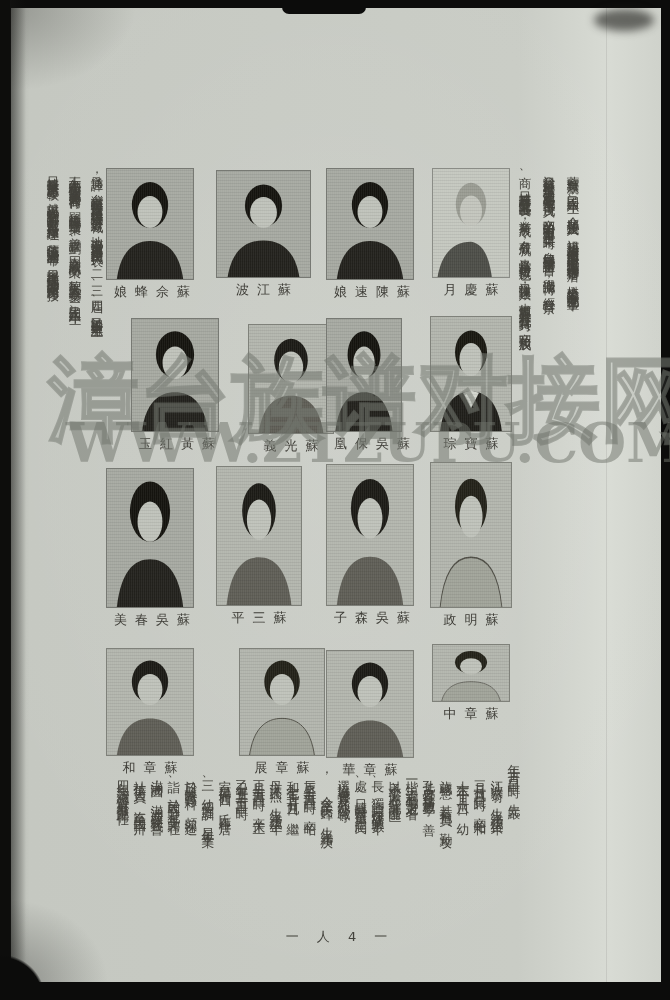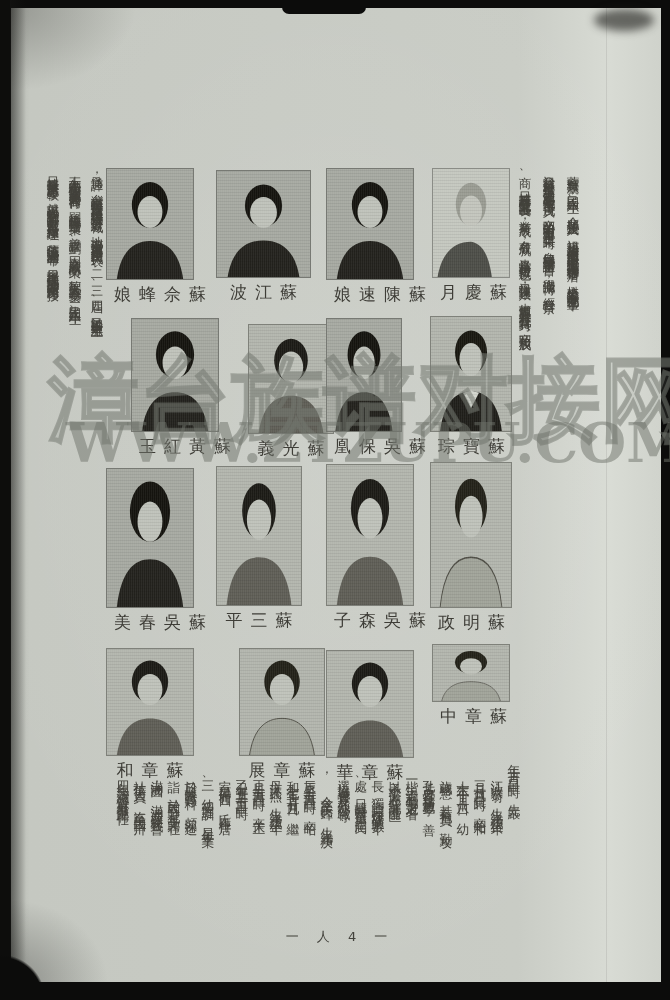--- a/index.html
+++ b/index.html
@@ -36,21 +36,21 @@
   .bcol:first-child{margin-top:-16px;}
 
   
   .cell{position:absolute;z-index:1;}
   .ph{position:relative;width:100%;overflow:hidden;background:#b2b5ad;
       border:1px solid rgba(32,32,28,.35);box-sizing:border-box;}
   .ph::after{content:"";position:absolute;inset:0;pointer-events:none;
       background:repeating-linear-gradient(0deg,rgba(0,0,0,.06) 0 1px,transparent 1px 3px),
                  repeating-linear-gradient(90deg,rgba(255,255,255,.05) 0 1px,transparent 1px 2px);}
   .sil{position:absolute;left:0;bottom:0;width:100%;height:100%;}
-  .cap{margin-top:3px;text-align:center;font-size:17px;letter-spacing:8px;text-indent:8px;
+  .cap{margin-top:3px;text-align:center;font-size:13px;letter-spacing:8px;text-indent:8px;
        color:#3e3d37;white-space:nowrap;}
   .f{fill:#bfc2ba;}
   .collar{fill:transparent;}
   .t-dark  .h{fill:#15140f;} .t-dark  .b{fill:#23221d;} .t-dark .ph{background:#a6a9a1;}
   .t-mid   .h{fill:#1c1b16;} .t-mid   .b{fill:#5f5e56;}
   .t-light .h{fill:#232219;} .t-light .b{fill:#a0a399;stroke:#4e4d45;stroke-width:1;}
   .t-suit  .h{fill:#191811;} .t-suit  .b{fill:#201f1a;} .t-suit .collar{fill:#d3d6ce;}
   .t-faded .h{fill:rgba(55,55,48,.30);} .t-faded .f{fill:rgba(200,202,194,.9);}
   .t-faded .b{fill:rgba(48,47,42,.80);} .t-faded .ph{background:#c4c7bf;}
 

